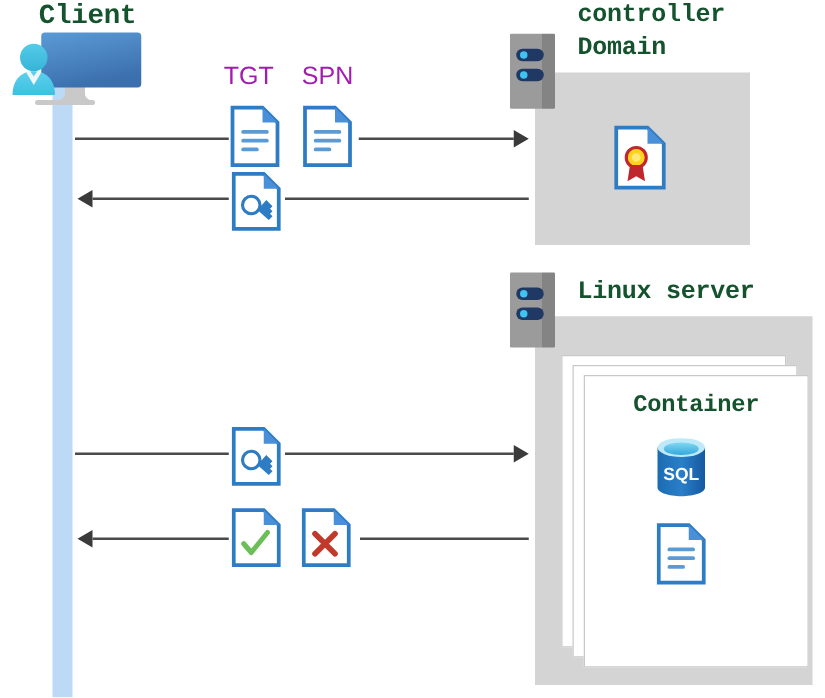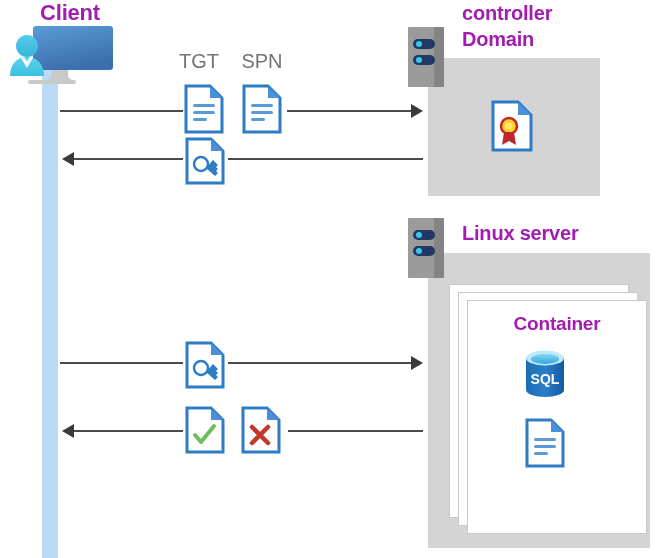--- a/index.html
+++ b/index.html
@@ -13,25 +13,26 @@
     width:660px;
     height:558px;
     background:#ffffff;
     overflow:hidden;
   }
   .abs{position:absolute;}
 
   
   .heading-bold{
     font-weight:700;
+    color:#14532d;
+    letter-spacing:-0.2px;
+    font-family:Liberation Mono, monospace;
+  }
+  .label-plain{
     color:#a21caf;
-    letter-spacing:-0.2px;
-  }
-  .label-plain{
-    color:#737373;
     font-weight:400;
   }
 
   
   .lifeline{
     left:42px; top:62px;
     width:16px; height:496px;
     background:#bcd9f5;
   }
 

